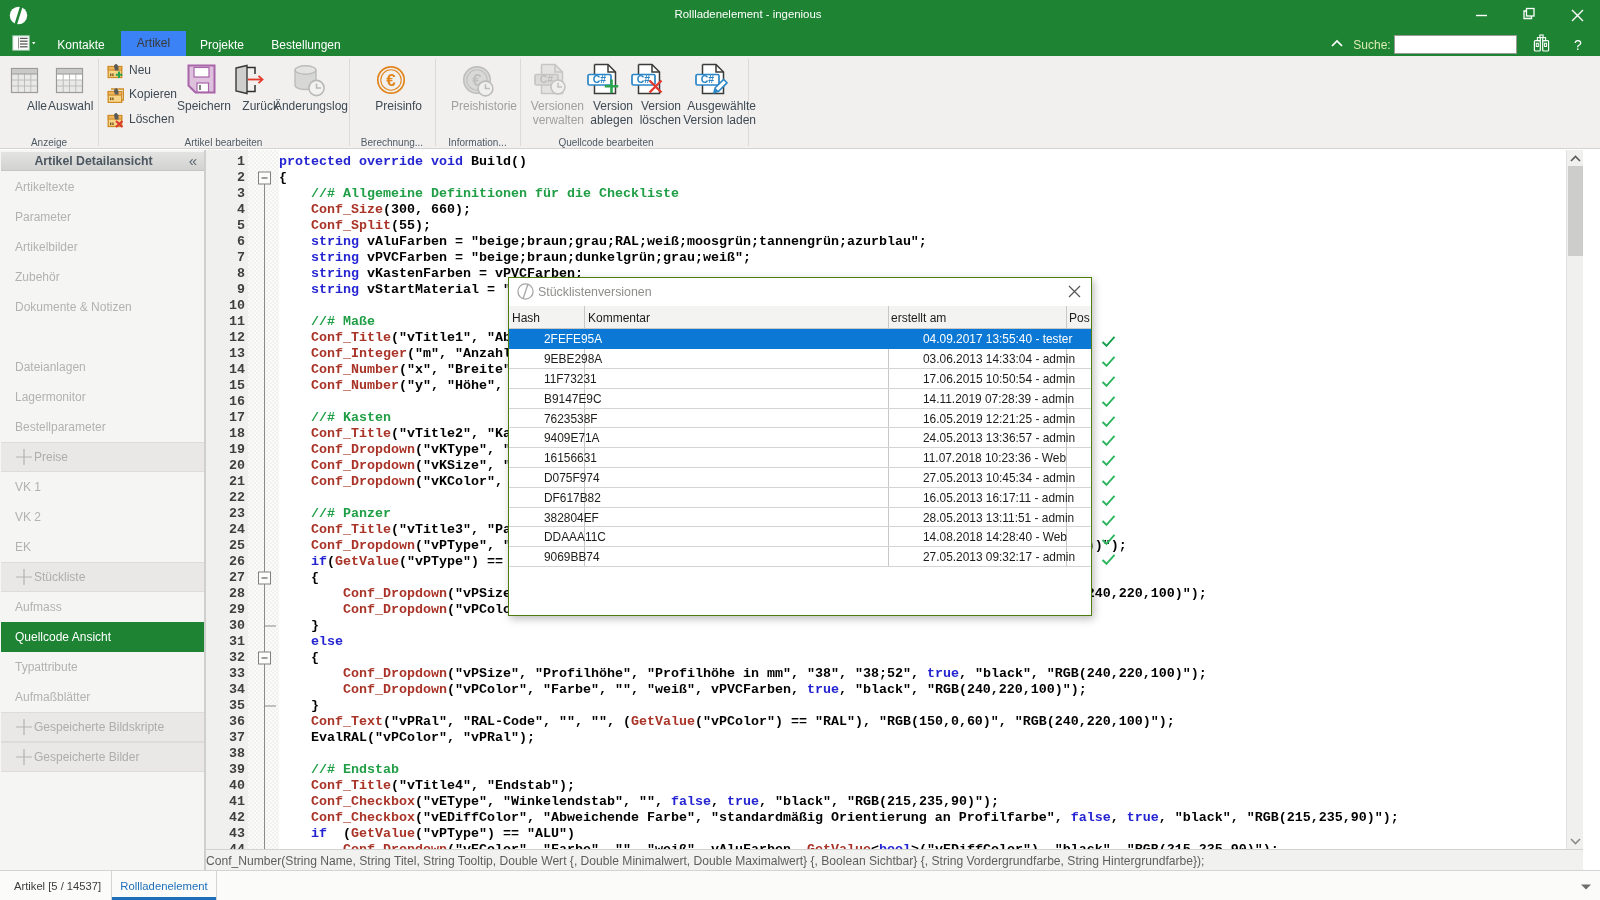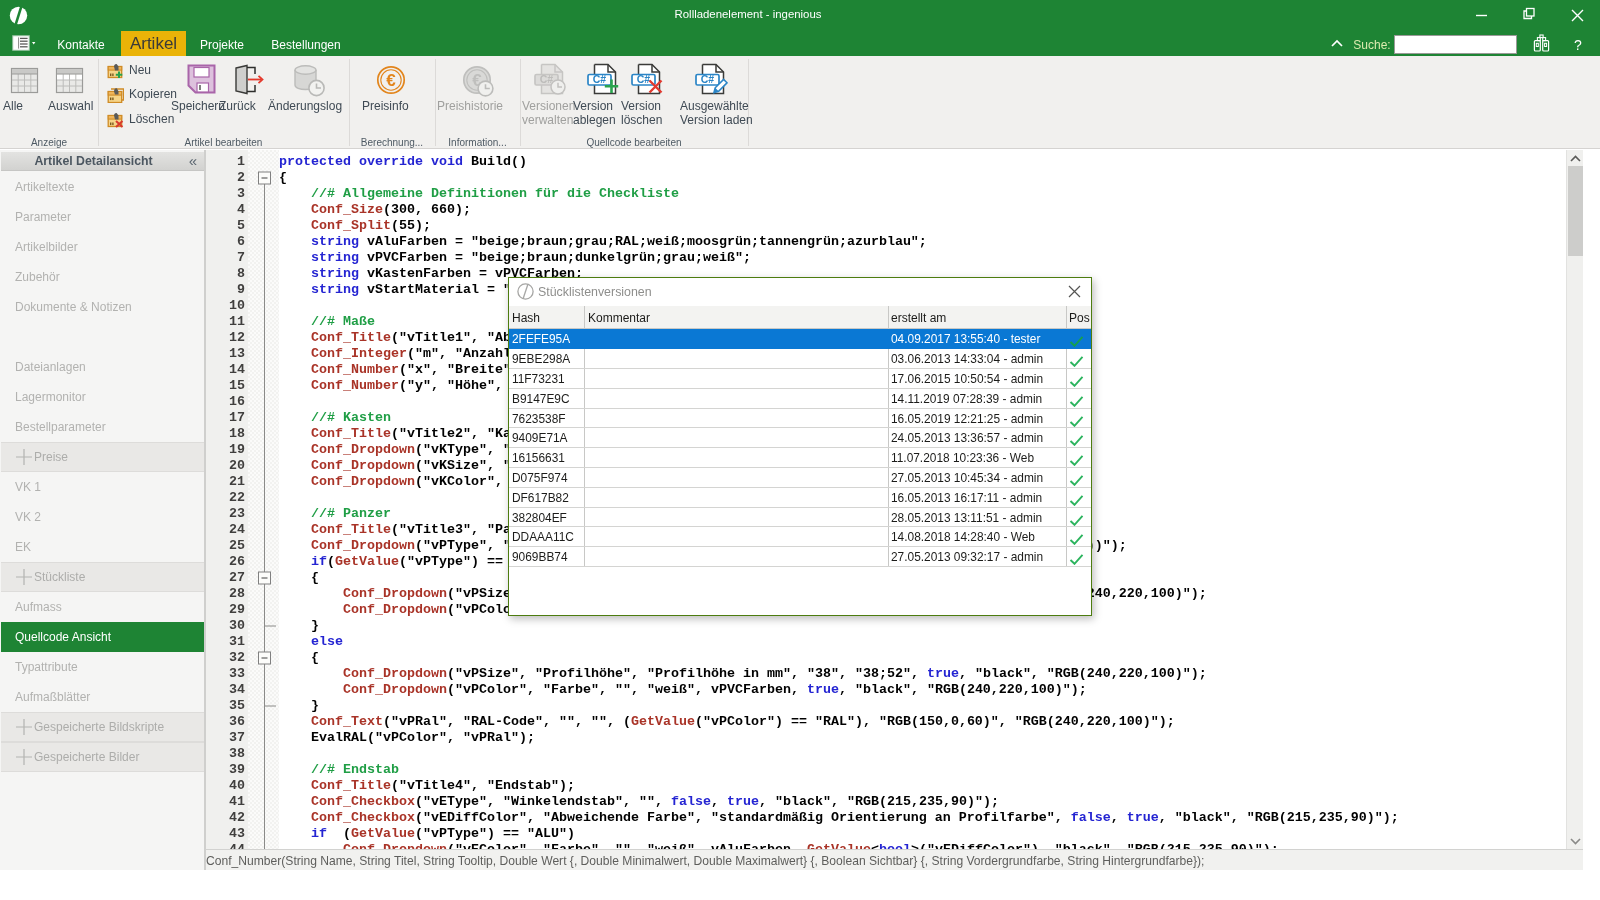--- a/index.html
+++ b/index.html
@@ -5,27 +5,27 @@
 body { width:1600px; height:900px; overflow:hidden; font-family:"Liberation Sans", sans-serif; }
 #app { position:relative; width:1600px; height:900px; background:#fff; }
 .abs { position:absolute; }
 
 
 #titlebar { position:absolute; left:0; top:0; width:1600px; height:30px; background:#1e8434; }
 #title { position:absolute; top:8px; left:648px; width:200px; text-align:center; color:#fff; font-size:11.4px; }
 
 #menubar { position:absolute; left:0; top:30px; width:1600px; height:26px; background:#1e8434; }
 .mitem { position:absolute; top:2px; height:26px; line-height:26px; color:#fff; font-size:12px; text-align:center; }
-#tab-artikel { position:absolute; left:121px; top:1px; width:65px; height:25px; background:#eab308; color:#3a3a38; font-size:17px; text-align:center; line-height:25px; }
+#tab-artikel { position:absolute; left:121px; top:1px; width:65px; height:25px; background:#3b82f6; color:#3a3a38; font-size:12px; text-align:center; line-height:25px; }
 #srch { position:absolute; top:5px; left:1394px; width:123px; height:19px; background:#fff; border:1px solid #9a9a98; }
 
 #ribbon { position:absolute; left:0; top:56px; width:1600px; height:93px; background:#f1f0ee; border-bottom:1px solid #d5d3d1; }
 .rsep { position:absolute; top:3px; height:87px; width:1px; background:#dcdad8; }
 .rlabel { position:absolute; top:80px; height:13px; line-height:13px; font-size:10px; color:#4e5a64; text-align:center; }
-.blabel { position:absolute; top:44px; font-size:12px; color:#3f4a54; text-align:left; line-height:13.5px; }
+.blabel { position:absolute; top:44px; font-size:12px; color:#3f4a54; text-align:right; line-height:13.5px; }
 .blabel.dis { color:#a0a09e; }
 .slabel { position:absolute; font-size:12px; color:#3f4a54; height:17px; line-height:17px; }
 .ricon { position:absolute; }
 
 #sidebar { position:absolute; left:0; top:150px; width:205px; height:720px; background:#f5f5f4; border-right:1px solid #cfcfcd; }
 #sidehead { position:absolute; left:1px; top:2px; width:203px; height:19px; background:linear-gradient(#e3e3e1,#d2d2d0); border-bottom:1px solid #c6c6c4; }
 #sidehead b { display:block; text-align:center; font-size:12.3px; line-height:19px; color:#4c5761; margin-right:18px; }
 #sidehead .coll { position:absolute; right:7px; top:0; color:#5c6771; font-size:15px; line-height:18px;}
 .srow { position:absolute; left:1px; width:203px; height:30px; font-size:12px; }
 .srow span { position:absolute; left:14px; top:50%; transform:translateY(-50%); white-space:nowrap;text-align:center; }
@@ -60,21 +60,21 @@
 #btab2u { position:absolute; left:112px; top:26px; width:104px; height:3px; background:#1d6fba; }
 
 #dialog { position:absolute; left:508px; top:277px; width:584px; height:339px; background:#fff; border:1px solid #4d7c0f; box-shadow:2px 3px 8px rgba(0,0,0,0.26); }
 #dtitle { position:absolute; left:29px; top:7px; font-size:12.4px; color:#8e8e8c; }
 #dlogo { position:absolute; left:8px; top:5px; }
 #dclose { position:absolute; right:10px; top:7px; }
 #dhead { position:absolute; left:0; top:28px; width:582px; height:23px; background:#f3f3f1; border-bottom:1px solid #c8c8c6; }
 #dhead span { position:absolute; top:0; height:23px; line-height:24px; font-size:12px; color:#1c1c1a; }
 .dcol { position:absolute; top:28px; width:1px; background:#c8c8c6; height:261px; }
 .drow { position:absolute; left:0; width:582px; height:19.8px; font-size:11.9px; color:#1c1c1a; }
-.drow span { position:absolute; top:0; height:19.8px; line-height:20px; white-space:nowrap; }
+.drow span { position:absolute; top:0; height:19.8px; line-height:20px; white-space:nowrap;margin-left:32px; }
 .drow .c1 { left:3px; }
 .drow .c3 { left:382px; }
 .drow .c4 { left:560px; top:4px; }
 .drow { border-bottom:1px solid #d4d4d2; }
 .drow.sel { background:#0a78d4; color:#ffffff; border-bottom:1px solid #0a78d4; }
 </style></head>
 <body>
 <div id="app">
 <div id="titlebar">
 <svg class="abs" style="left:9px;top:6px" width="19" height="19" viewBox="0 0 19 19">
@@ -123,21 +123,21 @@
 <div id="ribbon">
 <div class="rsep" style="left:98px"></div>
 <div class="rsep" style="left:349px"></div>
 <div class="rsep" style="left:435px"></div>
 <div class="rsep" style="left:520px"></div>
 <div class="rsep" style="left:748px"></div>
 <div class="rlabel" style="left:0px;width:98px">Anzeige</div>
 <div class="rlabel" style="left:98px;width:251px">Artikel bearbeiten</div>
 <div class="rlabel" style="left:349px;width:86px">Berechnung...</div>
 <div class="rlabel" style="left:435px;width:85px">Information...</div>
-<div class="rlabel" style="left:520px;width:228px">Quellcode bearbeiten</div>
+<div class="rlabel" style="left:492px;width:228px">Quellcode bearbeiten</div>
 <div class="ricon" style="left:10px;top:10px"><svg width="30" height="28" viewBox="0 0 30 28">
           <rect x="1.5" y="2.5" width="26" height="24" fill="#e9e9e7" stroke="#9b9b99" stroke-width="1.2"></rect>
           <rect x="2" y="3" width="25" height="5" fill="#c9c9c7"></rect>
           <line x1="8.2" y1="8" x2="8.2" y2="26" stroke="#bcbcba" stroke-width="1"></line>
           <line x1="14.5" y1="8" x2="14.5" y2="26" stroke="#bcbcba" stroke-width="1"></line>
           <line x1="20.8" y1="8" x2="20.8" y2="26" stroke="#bcbcba" stroke-width="1"></line>
           <line x1="2" y1="14" x2="27" y2="14" stroke="#bcbcba" stroke-width="1"></line>
           <line x1="2" y1="20" x2="27" y2="20" stroke="#bcbcba" stroke-width="1"></line>
           <line x1="2" y1="8" x2="27" y2="8" stroke="#9b9b99" stroke-width="1"></line>
         </svg></div>
@@ -439,20 +439,30 @@
         </svg>
         <div id="vthumb"></div>
         <svg class="abs" style="left:2px;top:686px" width="13" height="10" viewBox="0 0 13 10">
           <path d="M2 3 L6.5 7.5 L11 3" fill="none" stroke="#8a8a88" stroke-width="1.6"></path>
         </svg>
       </div>
 </div>
 <div id="hintbar">
       <div>Conf_Number(String Name, String Titel, String Tooltip, Double Wert {, Double Minimalwert, Double Maximalwert} {, Boolean Sichtbar} {, String Vordergrundfarbe, String Hintergrundfarbe});</div>
     </div>
+<div id="tabbar">
+<div id="btab1">Artikel [5 / 14537]</div>
+<div class="btsep" style="left:111px"></div>
+<div id="btab2">Rollladenelement</div>
+<div class="btsep" style="left:216px"></div>
+<div id="btab2u"></div>
+<svg class="abs" style="left:1580px;top:12px" width="12" height="8" viewBox="0 0 12 8">
+        <path d="M1 1.5 L6 6.5 L11 1.5 Z" fill="#6e6e6c"></path>
+      </svg>
+</div>
 <div id="dialog">
 <svg id="dlogo" width="17" height="17" viewBox="0 0 17 17">
         <circle cx="8.5" cy="8.5" r="7.6" fill="none" stroke="#a6a6a4" stroke-width="1.3"></circle>
         <line x1="10.9" y1="1.2" x2="6.1" y2="15.8" stroke="#a6a6a4" stroke-width="1.3"></line>
       </svg>
 <div id="dtitle">Stücklistenversionen</div>
 <svg id="dclose" width="13" height="13" viewBox="0 0 13 13">
         <path d="M1 1 L12 12 M12 1 L1 12" stroke="#555553" stroke-width="1.2"></path>
       </svg>
 <div id="dhead">

